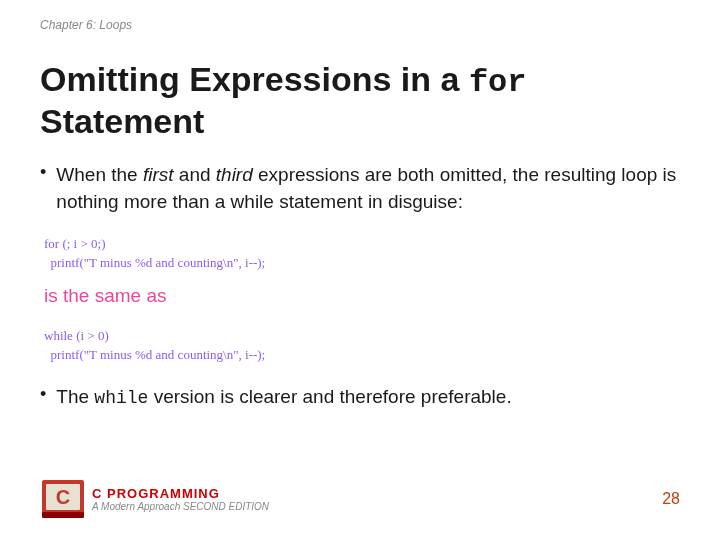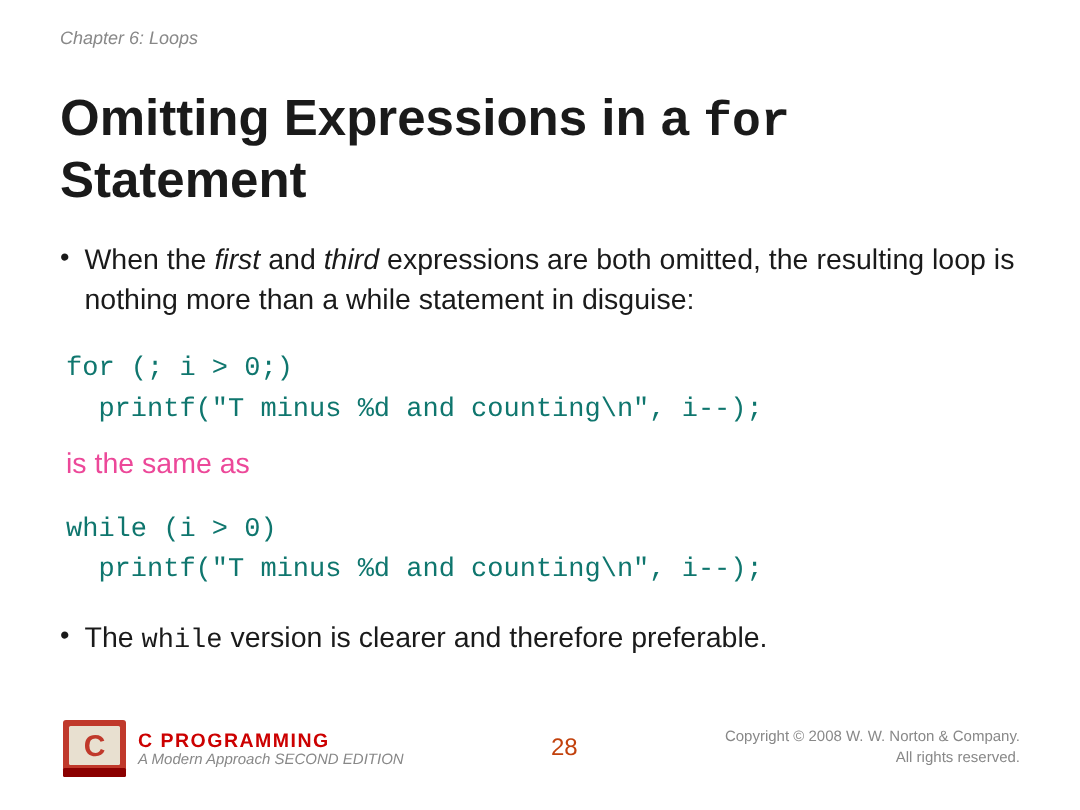--- a/index.html
+++ b/index.html
@@ -67,23 +67,23 @@
     .bullet-text {
       font-size: 19px;
       color: #1a1a1a;
       line-height: 1.45;
     }
 
     .bullet-text em {
     }
 
     .code-block {
-      font-family: Liberation Mono, monospace;
-      font-size: 18px;
-      color: #0f766e;
+      font-family: Liberation Serif, serif;
+      font-size: 13px;
+      color: #8b5cf6;
       background: transparent;
       margin: 6px 0 4px 0;
       line-height: 1.5;
       padding-left: 4px;
     }
 
     .same-as-text {
       font-size: 19px;
       color: #ec4899;
       margin: 2px 0 6px 4px;
@@ -203,18 +203,15 @@
         <rect x="2" y="36" width="42" height="6" rx="1" fill="#8B0000"></rect>
       </svg>
       <div class="logo-text">
         <span class="logo-text-main">C PROGRAMMING</span>
         <span class="logo-text-sub">A Modern Approach  SECOND EDITION</span>
       </div>
     </div>
 
     <div class="footer-page">28</div>
 
-    <div class="footer-copyright">
-      Copyright © 2008 W. W. Norton &amp; Company.<br>All rights reserved.
-    </div>
   </div>
 
 </div>
 
 </body></html>

